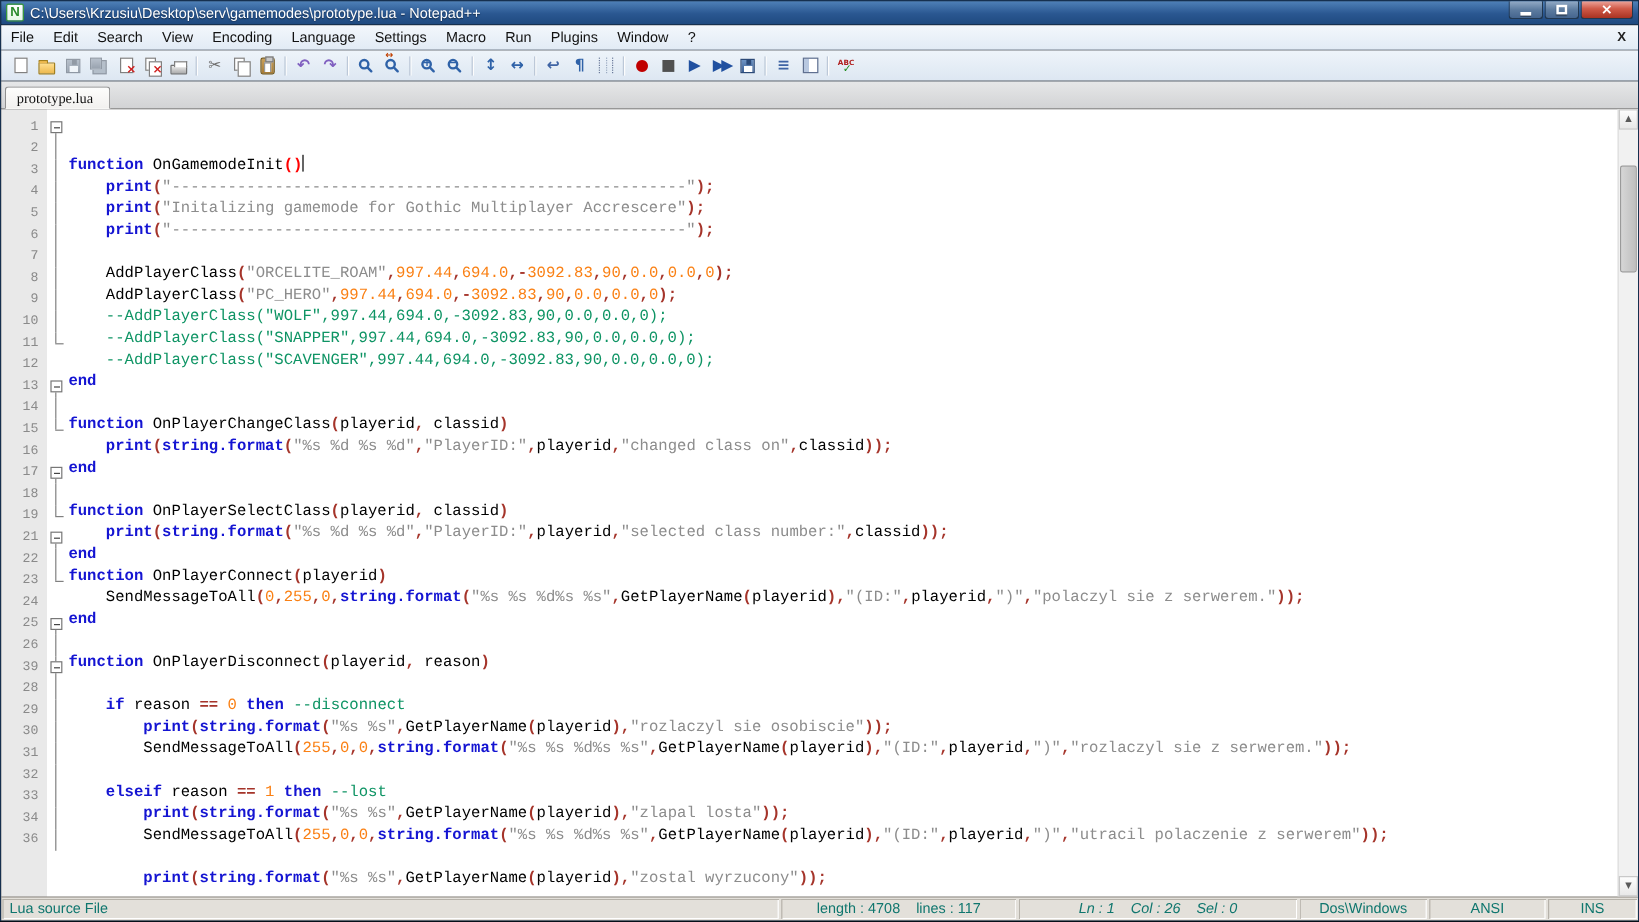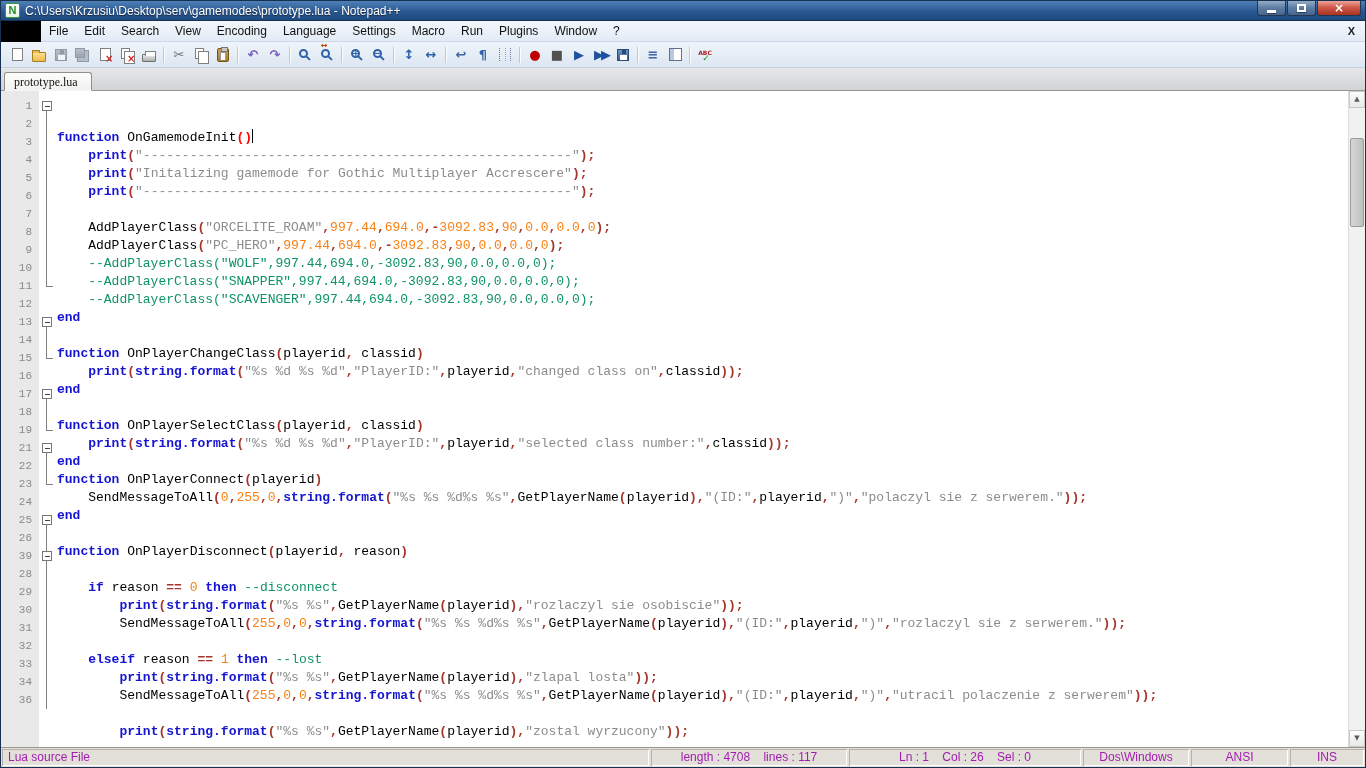--- a/index.html
+++ b/index.html
@@ -10,21 +10,21 @@
   .titlebar{height:20px;flex:0 0 20px;background:linear-gradient(180deg,#4f81b8,#2a5791 55%,#1f4a80);display:flex;align-items:center;padding:0 4px;border-bottom:1px solid #16304f;}
   .app-icon{width:15px;height:15px;background:linear-gradient(#ffffff,#e4f7e4);border:1px solid #3a9a3a;border-radius:2px;color:#2a8a2a;font:bold 11px/13px "Liberation Sans",sans-serif;text-align:center;margin-right:5px;flex:0 0 15px;}
   .title-text{color:#fff;font-size:12px;white-space:pre;overflow:hidden;text-overflow:ellipsis;flex:1;text-shadow:0 1px 1px rgba(0,0,0,.55);}
   .win-buttons{display:flex;gap:1px;margin-left:8px;margin-bottom:3px;align-self:flex-start;}
   .wbtn{width:29px;height:15px;border:1px solid #21374f;border-top:none;border-radius:0 0 3px 3px;background:linear-gradient(#93abc6,#5d7ca0 50%,#45658e);display:flex;align-items:center;justify-content:center;color:#fff;}
   .wbtn.close{width:44px;background:linear-gradient(#eda49a,#d05a48 45%,#a93322);font:bold 12px/12px "DejaVu Sans",sans-serif;}
   .glyph-min{width:9px;height:3px;background:#fff;margin-top:6px;box-shadow:0 1px 0 rgba(0,0,0,.4);}
   .glyph-max{width:9px;height:8px;border:2px solid #fff;box-shadow:0 1px 1px rgba(0,0,0,.4);}
 
   
-  .menubar{height:21px;flex:0 0 21px;background:linear-gradient(#f3f7fc,#e2ebf5);display:flex;align-items:stretch;border-bottom:1px solid #cdd8e6;margin-left:40px;}
+  .menubar{height:21px;flex:0 0 21px;background:linear-gradient(#f3f7fc,#e2ebf5);display:flex;align-items:stretch;border-bottom:1px solid #cdd8e6;}
   .menu-items{display:flex;flex:1;}
   .menu-item{padding:0 8px;line-height:21px;font-size:12px;color:#111;cursor:default;}
   .menu-close{line-height:21px;font:bold 11px/21px "Liberation Sans",sans-serif;color:#222;padding:0 10px;}
 
   
   .toolbar{height:26px;flex:0 0 26px;background:linear-gradient(#eef4fa,#dde7f2);display:flex;align-items:center;padding-left:5px;border-bottom:1px solid #c5d1e0;}
   .tb-btn{width:22px;height:22px;display:flex;align-items:center;justify-content:center;border-radius:2px;flex:0 0 22px;}
   .tb-btn.dim{opacity:.5;filter:grayscale(.7);}
   .tb-glyph{font-family:"DejaVu Sans",sans-serif;font-size:13px;line-height:1;}
   .tb-sep{width:8px;height:22px;position:relative;flex:0 0 8px;}
@@ -88,24 +88,24 @@
 
   
   .vscroll{position:absolute;top:0;right:0;bottom:0;width:17px;background:#f1f1f1;border-left:1px solid #dcdcdc;}
   .sb-btn{position:absolute;left:0;right:0;height:17px;display:flex;align-items:center;justify-content:center;font:7px/17px "DejaVu Sans",sans-serif;color:#5a5a5a;background:linear-gradient(#fdfdfd,#e8e8e8);border:1px solid #c9c9c9;}
   .sb-btn.up{top:0;}
   .sb-btn.down{bottom:0;}
   .sb-thumb{position:absolute;left:1px;right:1px;top:47px;height:89px;background:linear-gradient(90deg,#d6d6d6,#bfbfbf);border:1px solid #9a9a9a;border-radius:2px;}
 
   
   .statusbar{height:20px;flex:0 0 20px;background:#e3e0da;border-top:1px solid #9a968f;display:flex;align-items:stretch;padding:1px 1px;}
-  .seg{font-size:12px;color:#a21caf;line-height:17px;white-space:pre;padding:0 6px;margin-right:2px;box-shadow:inset 1px 1px 0 #b6b2aa,inset -1px -1px 0 #ffffff;display:flex;align-items:center;justify-content:center;overflow:hidden;}
+  .seg{font-size:12px;color:#0f766e;line-height:17px;white-space:pre;padding:0 6px;margin-right:2px;box-shadow:inset 1px 1px 0 #b6b2aa,inset -1px -1px 0 #ffffff;display:flex;align-items:center;justify-content:center;overflow:hidden;}
   .seg.doctype{flex:1;justify-content:flex-start;}
   .seg.w-len{flex:0 0 196px;}
-  .seg.w-pos{flex:0 0 232px;}
+  .seg.w-pos{flex:0 0 232px;font-style:italic;}
   .seg.w-eol{flex:0 0 106px;}
   .seg.w-enc{flex:0 0 97px;}
   .seg.w-ins{flex:0 0 74px;margin-right:0;}
 </style>
 </head>
 <body>
 
 <div class="window">
 
   <div class="titlebar">

